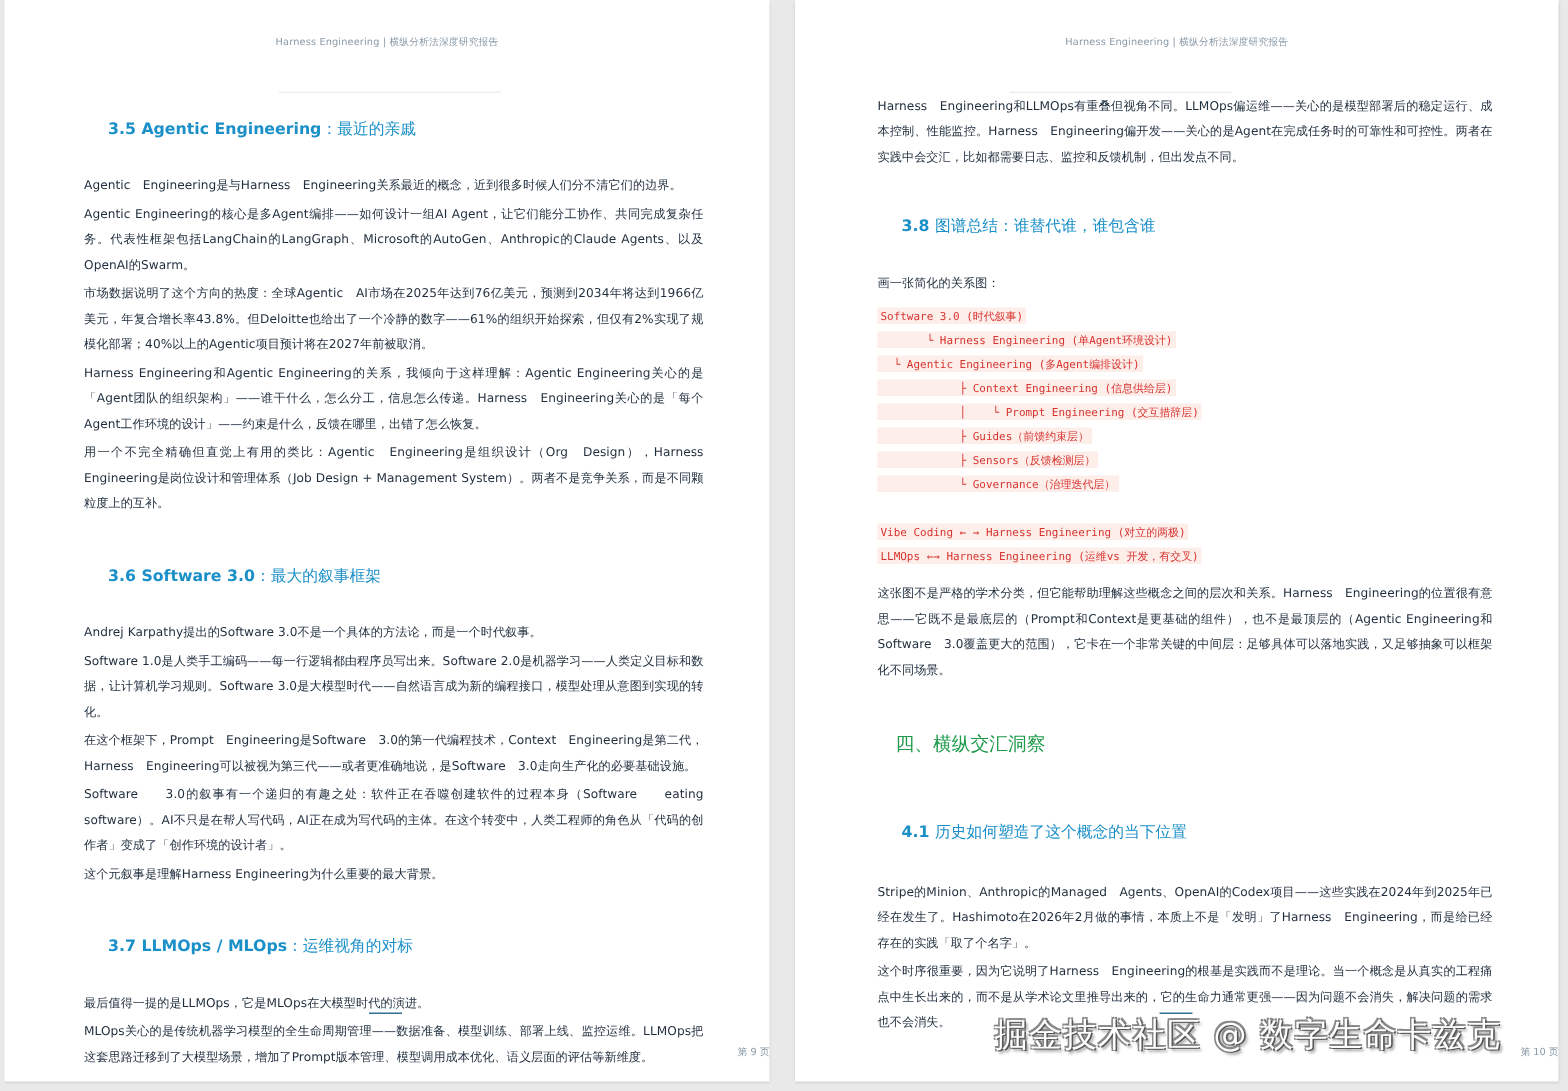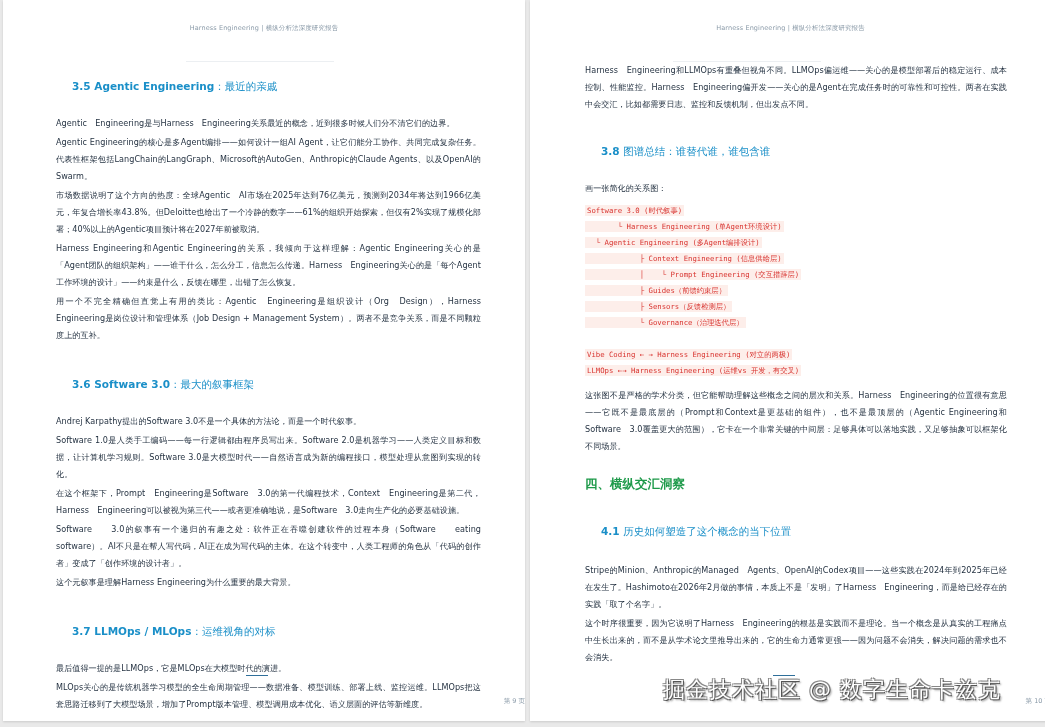--- a/index.html
+++ b/index.html
@@ -6,41 +6,40 @@
   body {
     width: 1045px; height: 727px; overflow: hidden;
     background: #e9e9e9;
     font-family: "DejaVu Sans", "Liberation Sans", sans-serif;
     position: relative;
   }
   .page {
     position: absolute; top: 0; background: #ffffff;
     box-shadow: 0 1px 2px rgba(0,0,0,0.12);
     overflow: hidden;
-    padding-left: 12px;
   }
   #page-left { left: 3px; width: 510px; height: 721px; }
   #page-right { left: 530px; width: 509px; height: 721px; }
   .running-header {
     position: absolute; top: 24px; left: 0; right: 0;
     text-align: center; font-size: 6.5px; color: #8a9aa8;
     letter-spacing: 0.1px;
   }
   .header-rule {
     position: absolute; top: 61px; left: 183px; width: 148px; height: 1px; background: #eceff2;
   }
   .content { position: absolute; left: 53px; right: 44px; top: 62px; }
   #page-right .content { left: 55px; right: 44px; top: 62px; }
   h3.sec {
     margin: 16px; font-size: 10.5px; font-weight: bold; color: #1a8fc8;
     line-height: 16px; height: 16px;
   }
   h3.sec .cjk { font-weight: normal; }
   h2.chap {
-    margin: 0; font-size: 12.5px; font-weight: bold; color: #1e9a4a;
+    margin: 12px; font-size: 12.5px; font-weight: normal; color: #1e9a4a;
     line-height: 18px;
   }
   p.body {
     margin: 0; font-size: 8.1px; line-height: 17px; color: #1f2d3d;
     text-align: justify; letter-spacing: 0.05px;
   }
   .gap-s { height: 2px; }
   .code-block {
     font-family: "DejaVu Sans Mono", "Liberation Mono", monospace;
     font-size: 7.3px; color: #d8332f; line-height: 16px;

